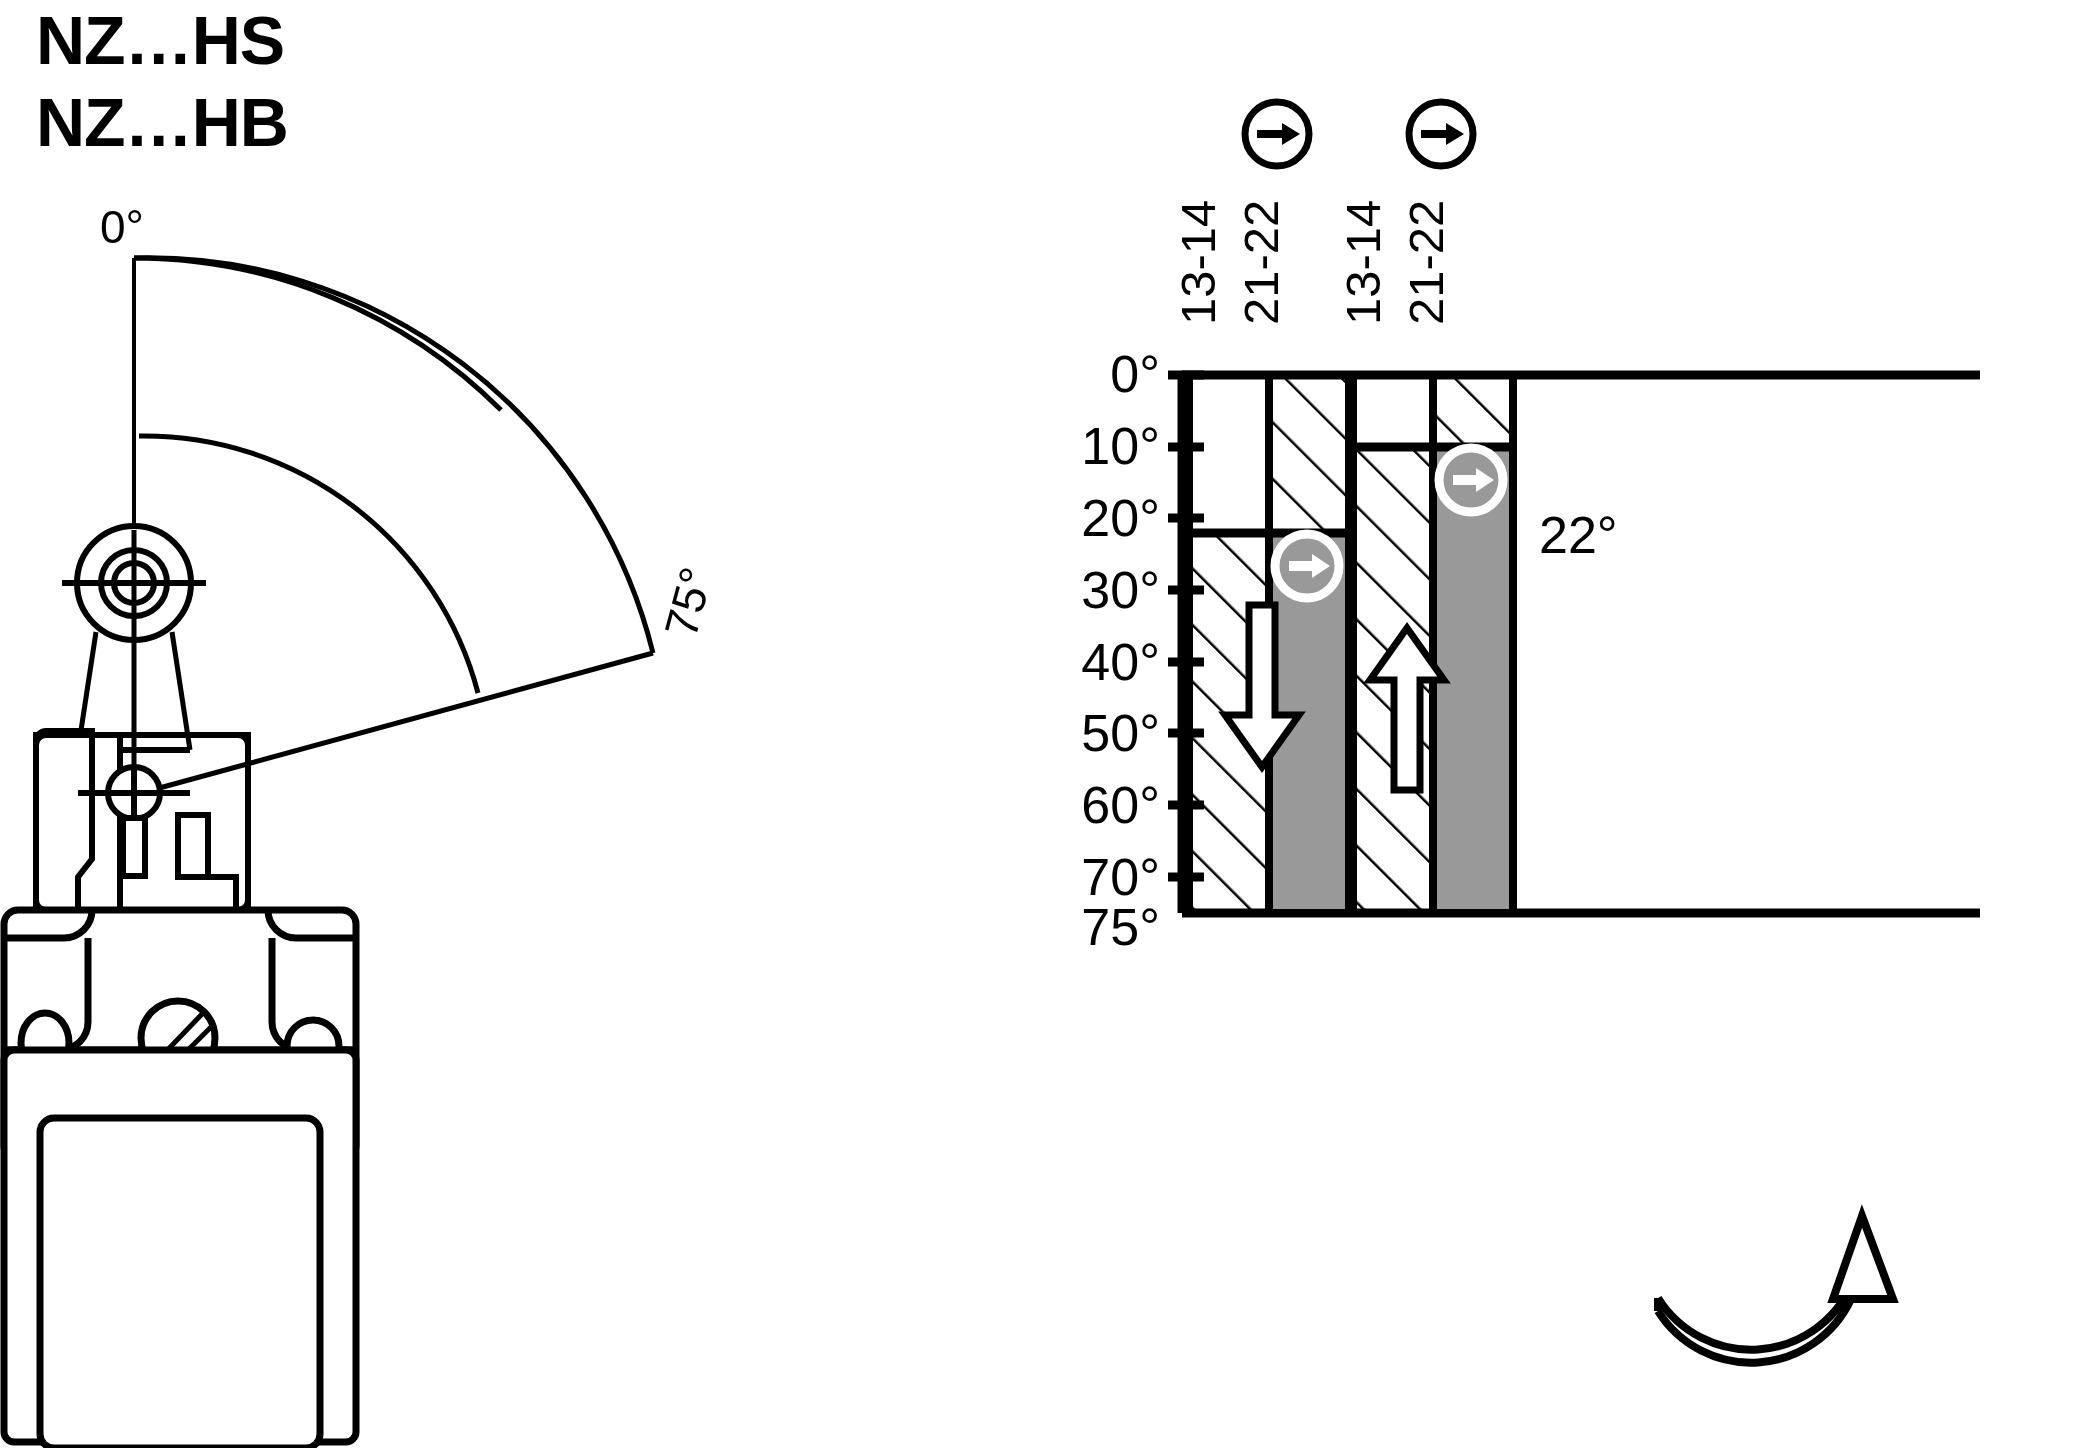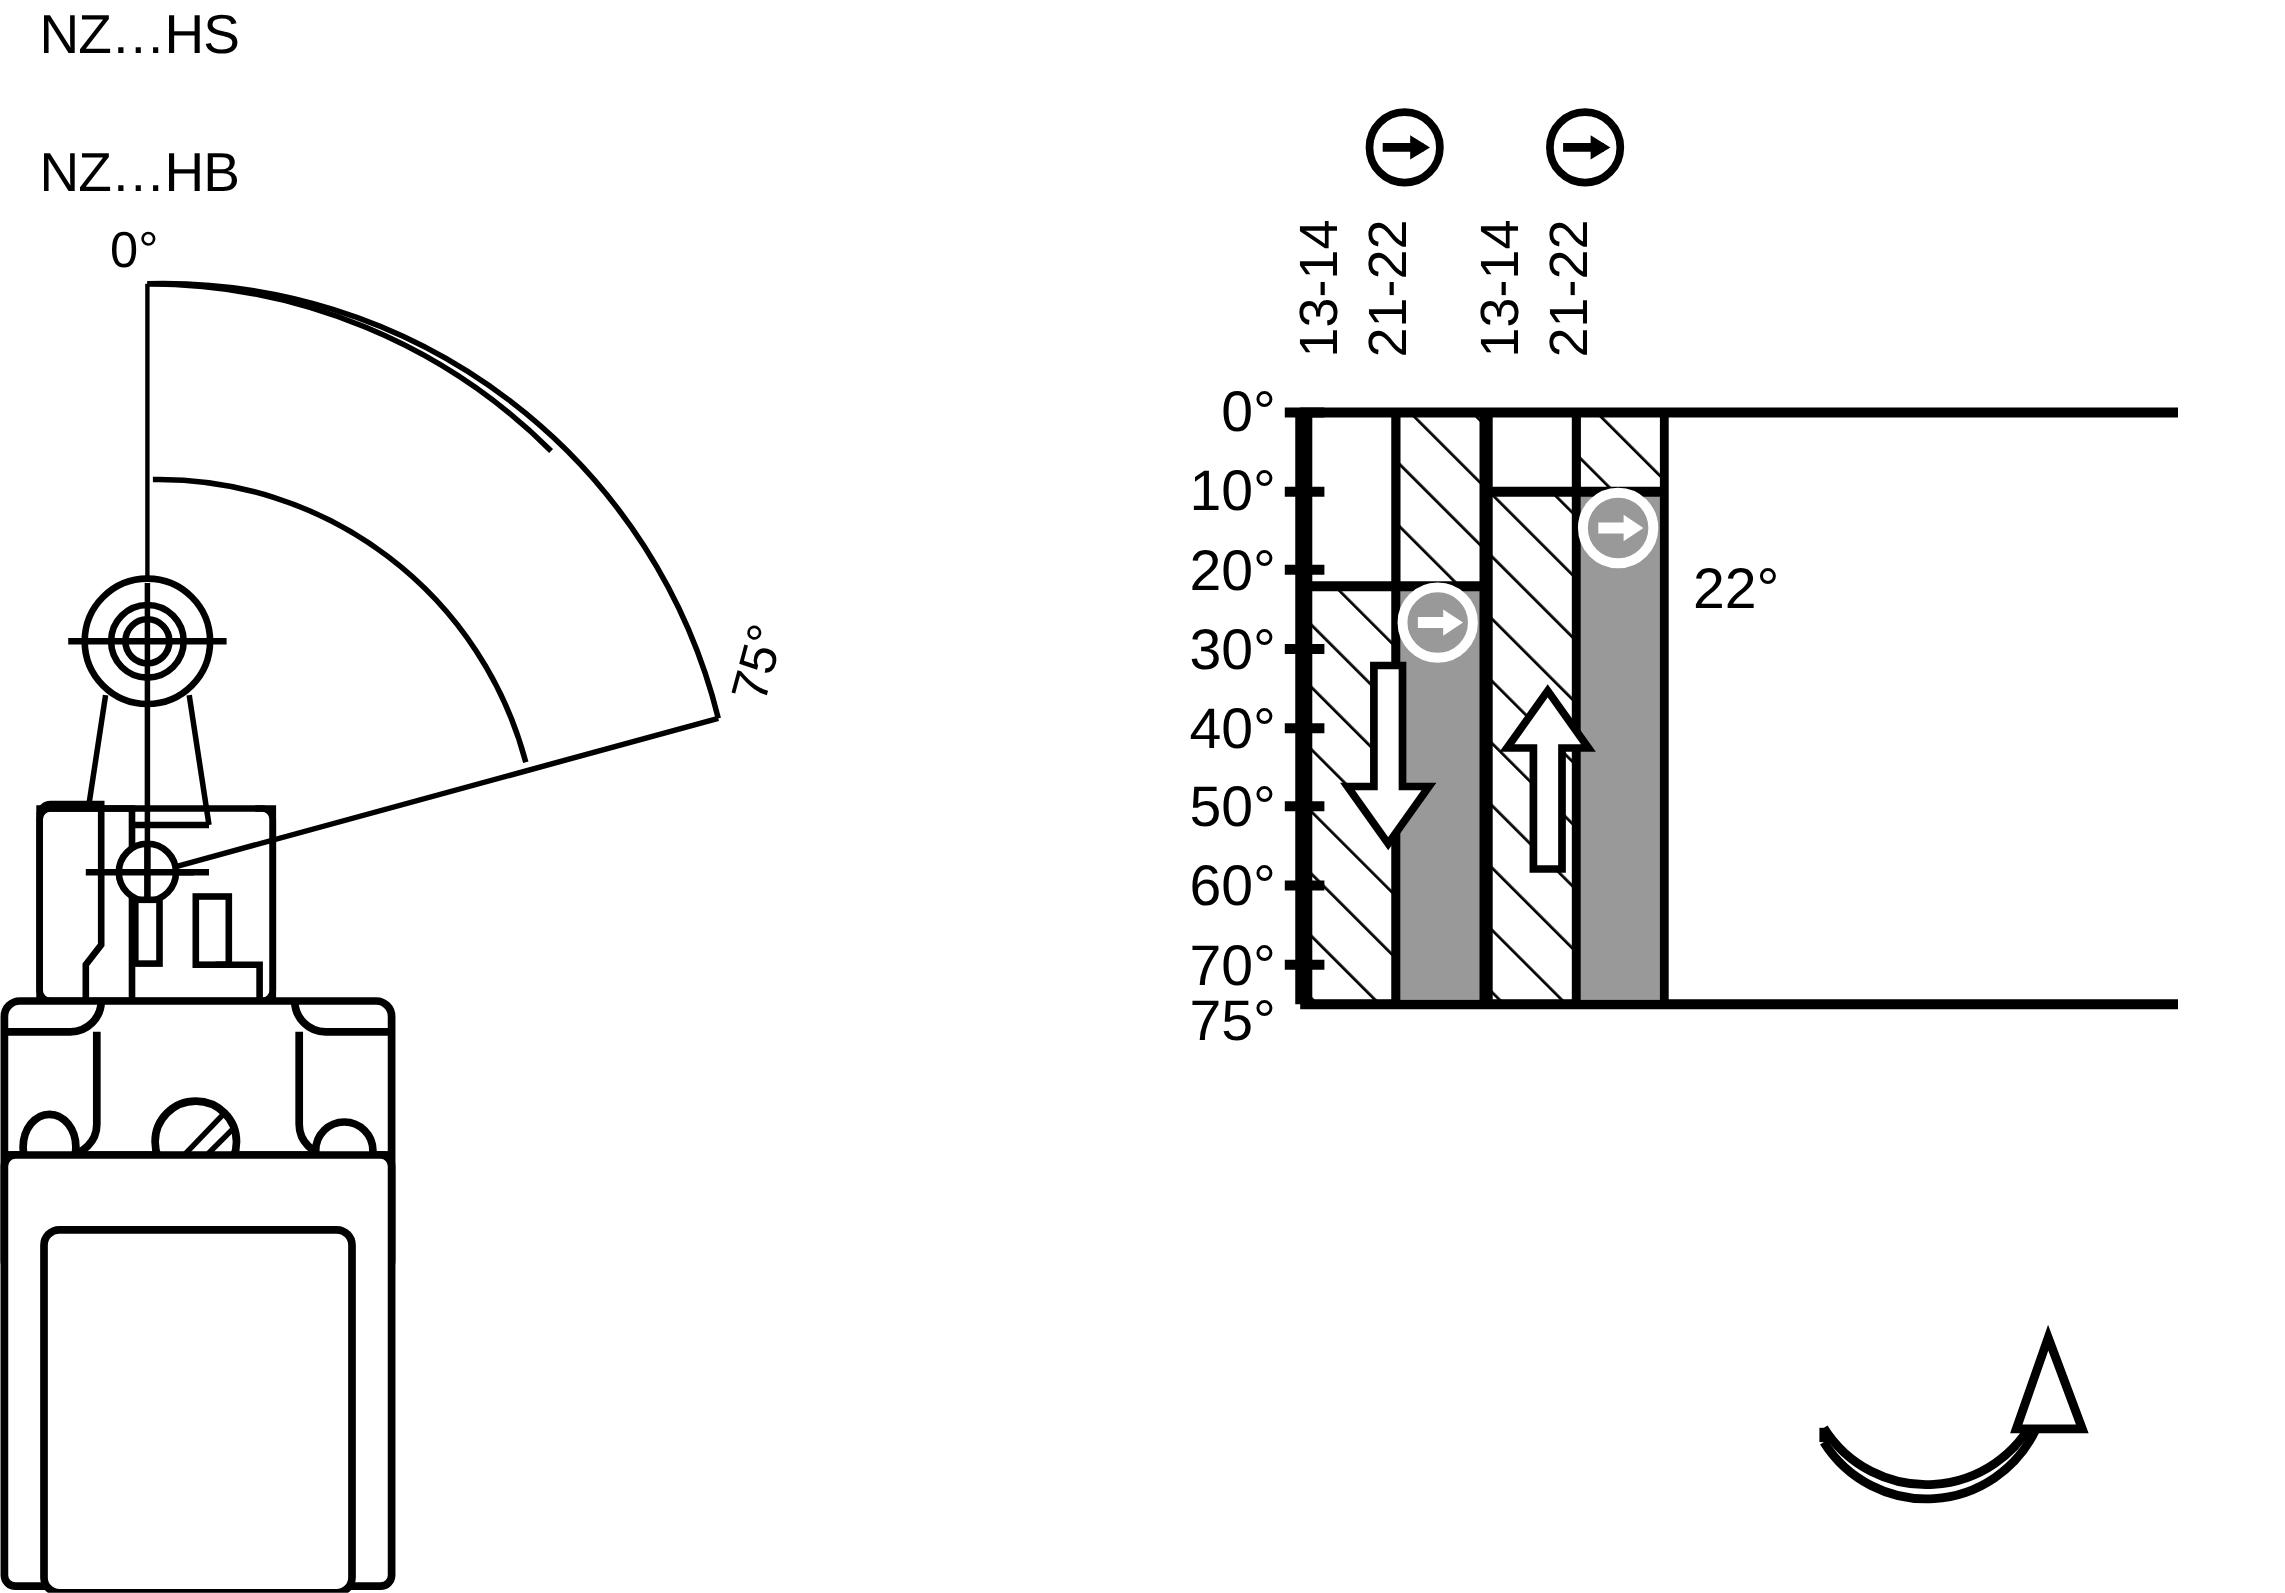--- a/index.html
+++ b/index.html
@@ -1,21 +1,21 @@
 <!DOCTYPE html>
 <html><head>
 <meta charset="utf-8">
 <style>
   html,body{margin:0;padding:0;background:#fff;}
   body{width:2077px;height:1448px;position:relative;overflow:hidden;
        font-family:"Liberation Sans", sans-serif;color:#000;}
-  .title{position:absolute;left:36px;font-weight:normal;font-size:50px;
+  .title{position:absolute;left:36px;font-weight:bold;font-size:68px;
          letter-spacing:-1px;line-height:1;white-space:pre;}
   #title-hs{top:6px;}
-  #title-hb{top:88px;margin-top:44px;}
+  #title-hb{top:88px;}
   svg{position:absolute;top:0;left:0;}
   .lbl{font-family:"Liberation Sans", sans-serif;fill:#000;}
 </style>
 </head>
 <body>
 
 <div class="title" id="title-hs">NZ…HS</div>
 <div class="title" id="title-hb">NZ…HB</div>
 
 <svg width="1100" height="1448" viewBox="0 0 1100 1448">

